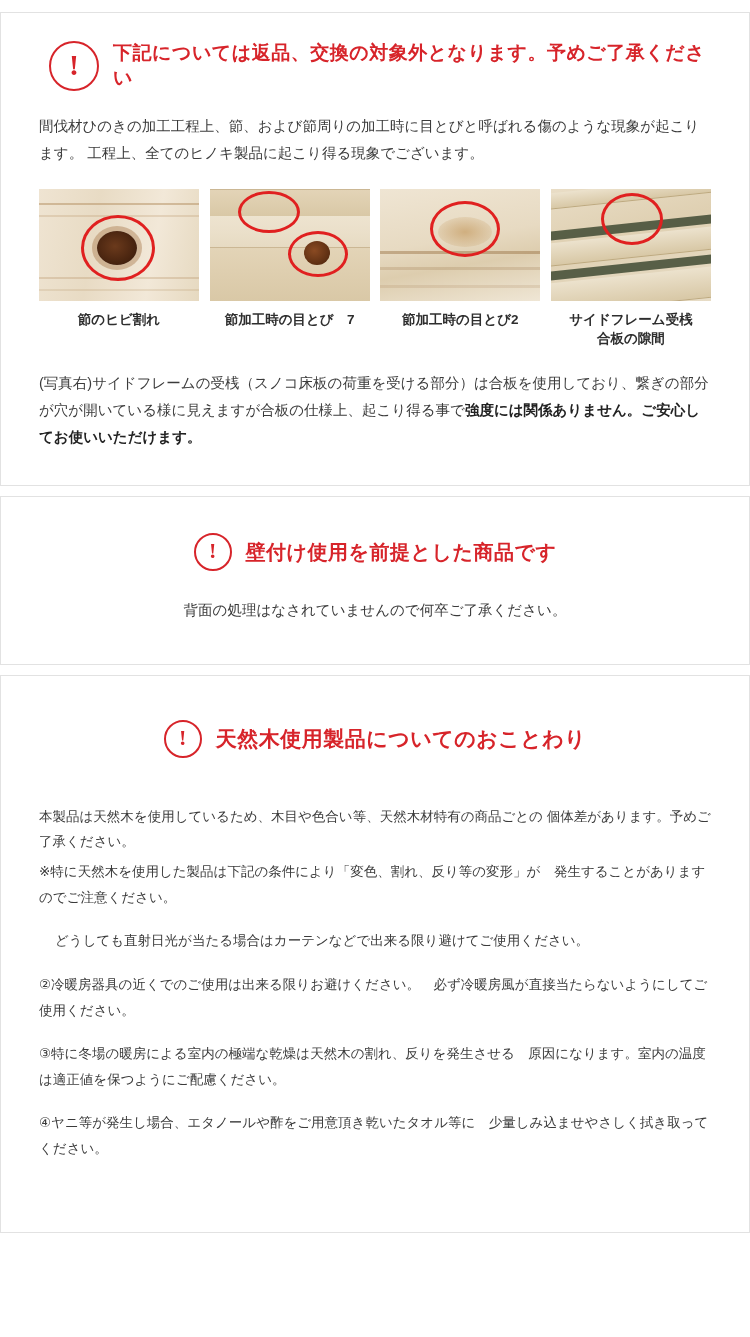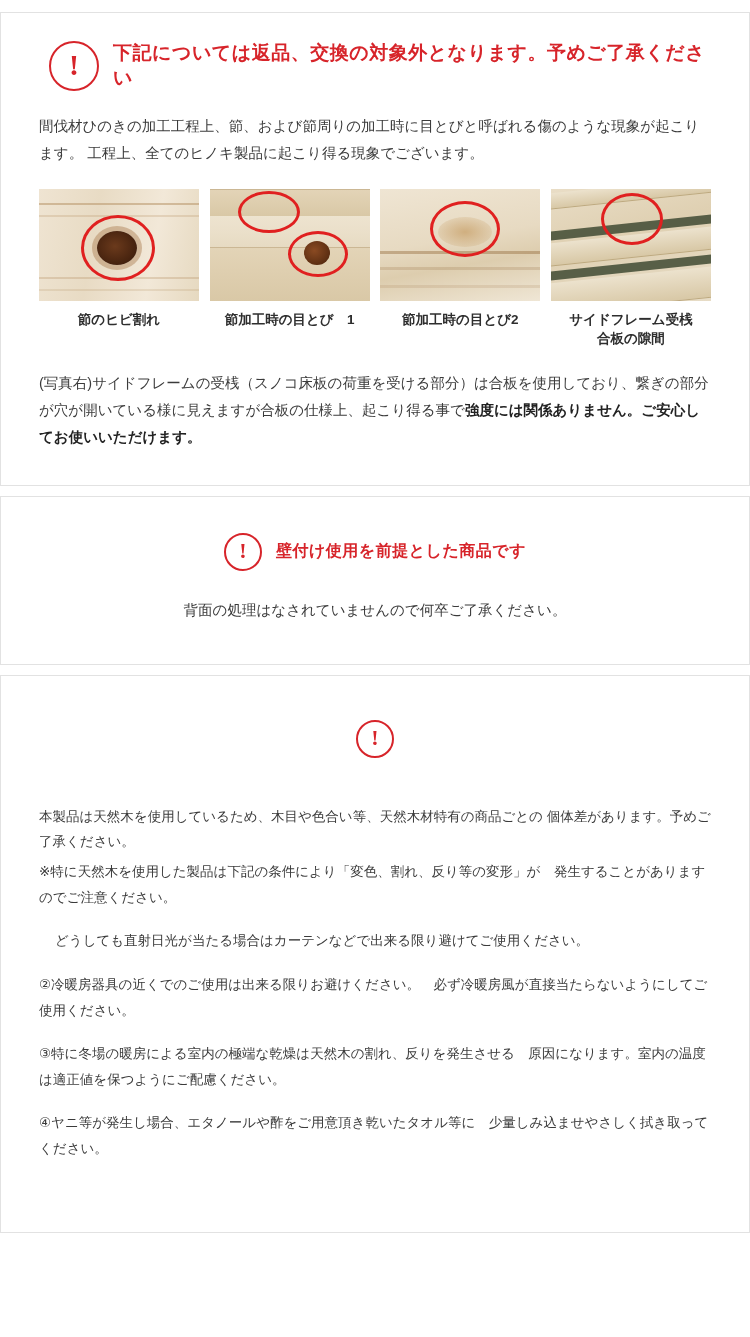--- a/index.html
+++ b/index.html
@@ -57,21 +57,21 @@
     line-height: 32px;
   }
 
   .heading-text {
     color: #d7242a;
     font-weight: bold;
     font-size: 19px;
     letter-spacing: 0.5px;
     line-height: 1.3;
   }
-  .heading-text.sm { font-size: 16px; }
+  .heading-text.sm { font-size: 20px; }
   .heading-text.lg { font-size: 21px; }
 
   
   .body-text {
     font-size: 14.5px;
     line-height: 1.85;
     color: #3b3b3b;
   }
   .body-text.small { font-size: 13.5px; line-height: 1.9; }
   .body-text strong { font-weight: bold; color: #222; }
@@ -222,21 +222,21 @@
       </div>
 
       <div class="photo-cell">
         <div class="photo p2">
           <div class="board" style="top:0;"></div>
           <div class="board" style="top:58px;height:54px;"></div>
           <div class="knot"></div>
           <div class="circle" style="left:28px;top:2px;width:62px;height:42px;"></div>
           <div class="circle" style="left:78px;top:42px;width:60px;height:46px;"></div>
         </div>
-        <div class="caption">節加工時の目とび　1</div>
+        <div class="caption">節加工時の目とび　7</div>
       </div>
 
       <div class="photo-cell">
         <div class="photo p3">
           <div class="line" style="top:62px;"></div>
           <div class="line" style="top:78px;opacity:.5;"></div>
           <div class="line" style="top:96px;opacity:.35;"></div>
           <div class="patch"></div>
           <div class="circle" style="left:50px;top:12px;width:70px;height:56px;"></div>
         </div>
@@ -270,20 +270,21 @@
     <div class="heading-row center">
       <div class="bang mid">!</div>
       <div class="heading-text sm">壁付け使用を前提とした商品です</div>
     </div>
     <div class="body-text">背面の処理はなされていませんので何卒ご了承ください。</div>
   </div>
 
   <div class="section sec3">
     <div class="heading-row center">
       <div class="bang mid">!</div>
+      <div class="heading-text lg">天然木使用製品についてのおことわり</div>
     </div>
 
     <div class="body-text small para tight">本製品は天然木を使用しているため、木目や色合い等、天然木材特有の商品ごとの 個体差があります。予めご了承ください。</div>
     <div class="body-text small para">※特に天然木を使用した製品は下記の条件により「変色、割れ、反り等の変形」が　発生することがありますのでご注意ください。</div>
 
     <div class="body-text small para">
         <span class="indent">どうしても直射日光が当たる場合はカーテンなどで出来る限り避けてご使用ください。</span>
       </div>
 
     <div class="body-text small para">②冷暖房器具の近くでのご使用は出来る限りお避けください。　必ず冷暖房風が直接当たらないようにしてご使用ください。</div>

